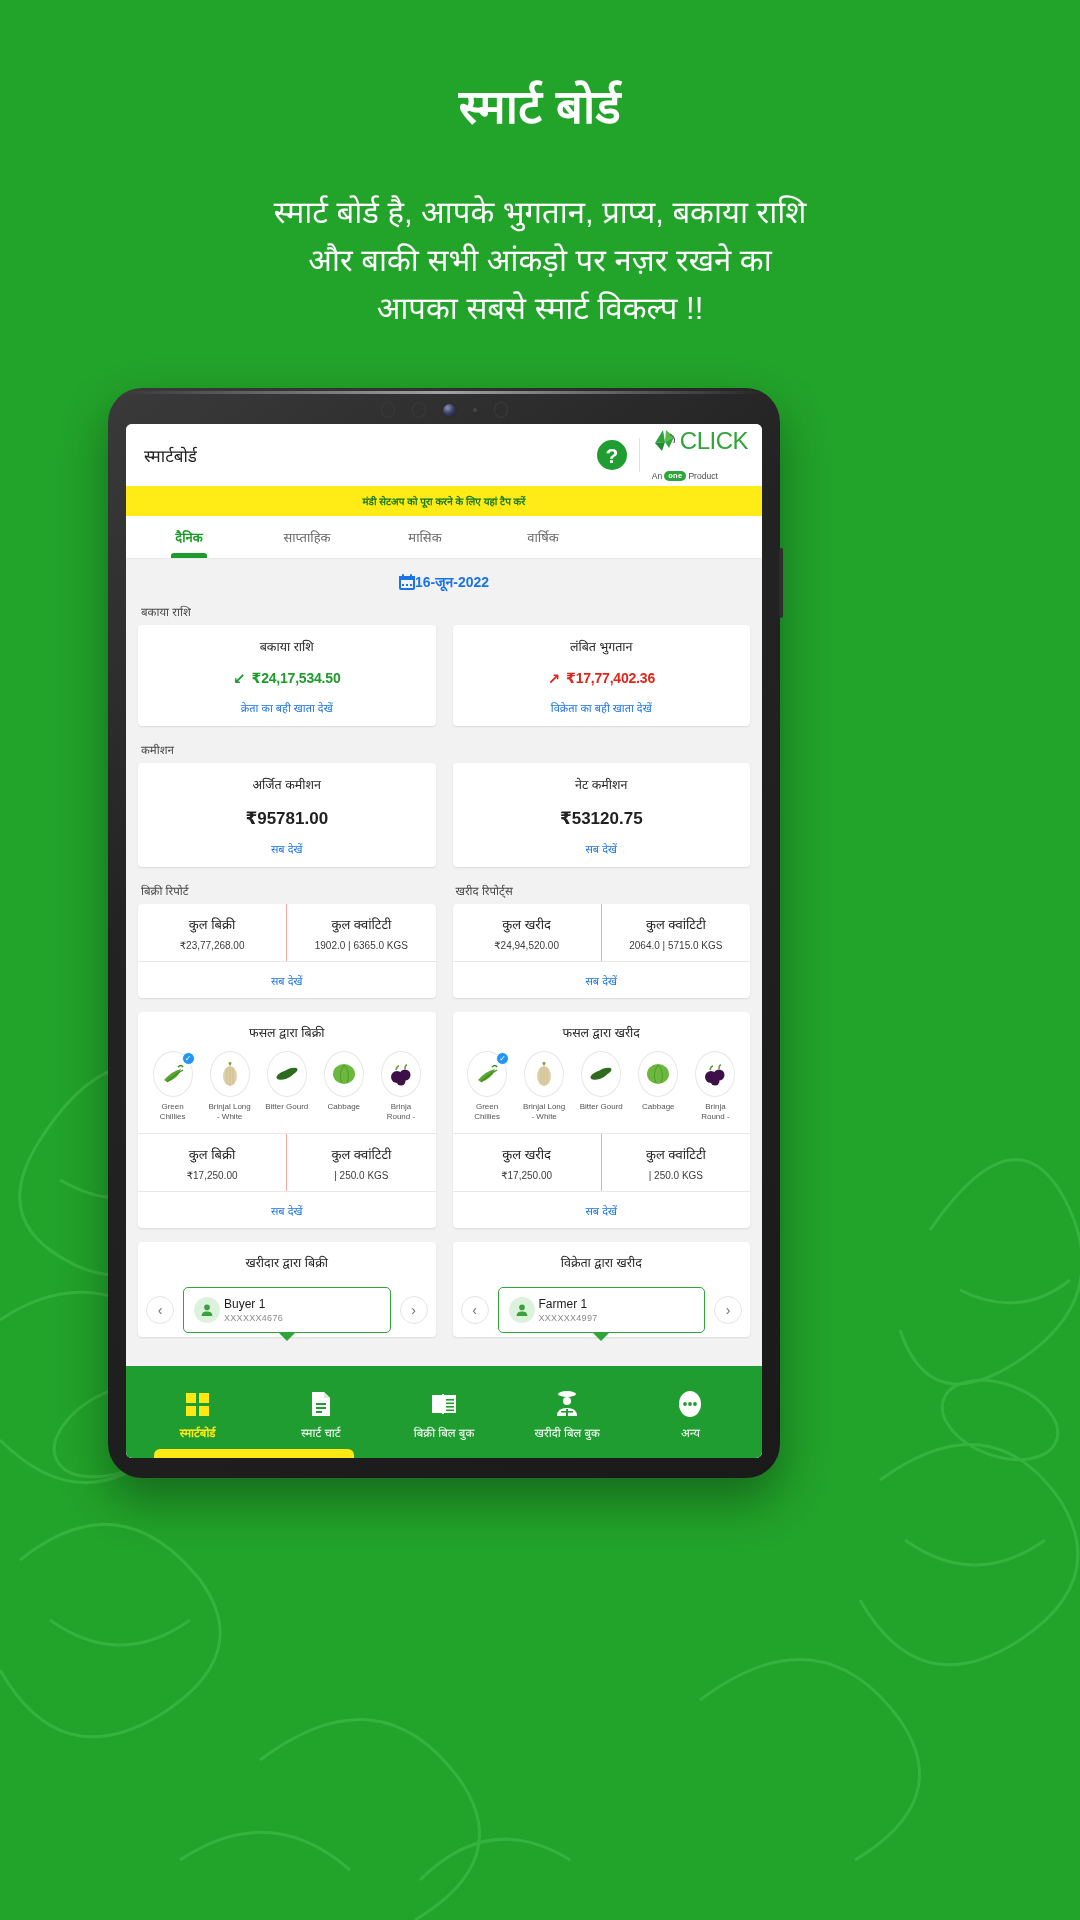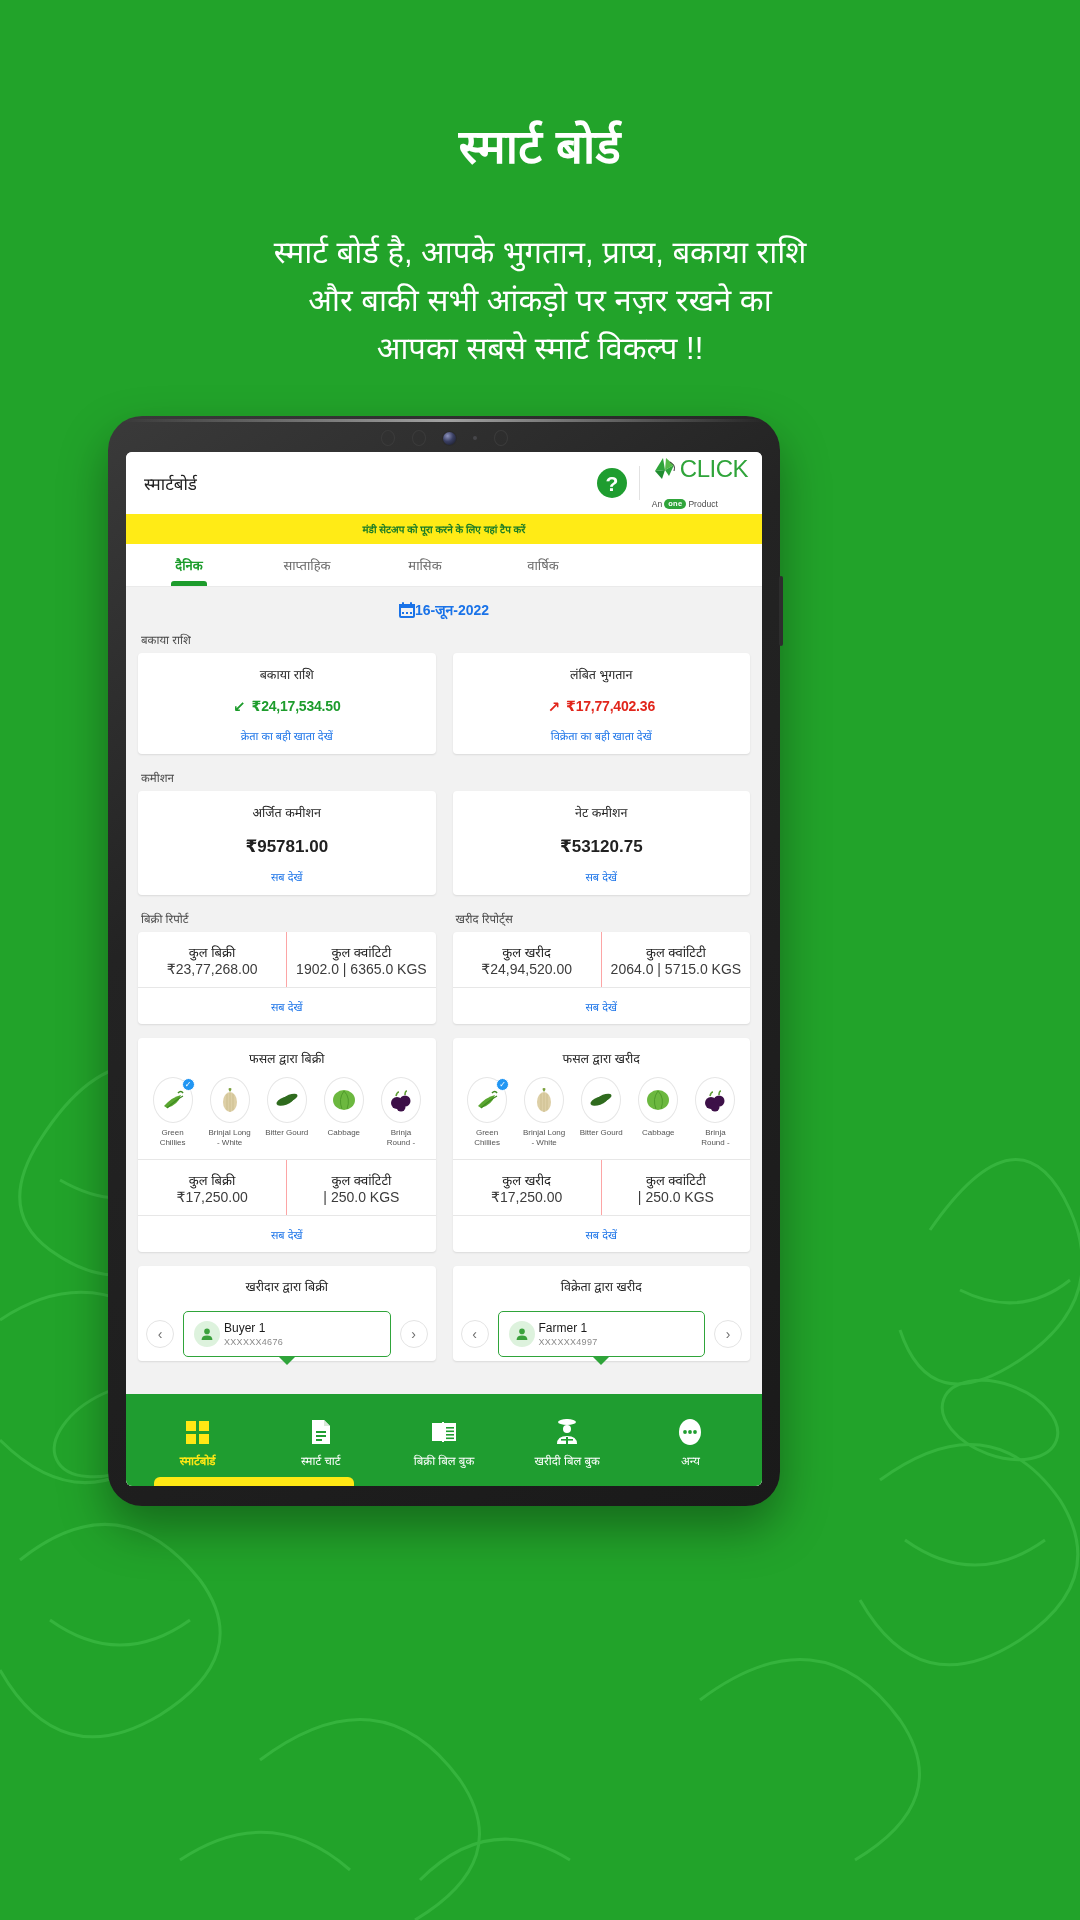--- a/index.html
+++ b/index.html
@@ -14,21 +14,21 @@
   }
 
   
   .bg-art { position:absolute; inset:0; overflow:hidden; pointer-events:none; }
   .bg-art svg { position:absolute; }
 
   
   .promo {
     position: relative;
     width: 100%;
-    padding-top: 118px;
+    padding-top: 78px;
     text-align: center;
     color: #ffffff;
     z-index: 3;
   }
   .promo-title {
     font-size: 47px;
     font-weight: bold;
     letter-spacing: .5px;
     line-height: 1.25;
   }
@@ -37,21 +37,21 @@
     width: 660px;
     font-size: 31px;
     line-height: 1.55;
     font-weight: 500;
   }
 
   
   .tablet {
     position: absolute;
     left: 108px;
-    top: 416px;
+    top: 388px;
     width: 672px;
     height: 1090px;
     background: linear-gradient(145deg,#3a3a3a 0%,#232323 35%,#1a1a1a 100%);
     border-radius: 34px;
     box-shadow: 0 22px 48px rgba(0,0,0,.35);
     z-index: 4;
     padding: 36px 18px 20px 18px;
   }
   .tablet::before { 
     content:"";
@@ -185,21 +185,21 @@
   .arrow.green { color:#1d9c2c; }
   .arrow.red { color:#e1251b; }
   .link { font-size:11px; color:#1a73e8; }
   .amount-plain { font-size:17px; font-weight:700; color:#212121; margin: 15px 0 12px; }
 
   
   .split { display:flex; }
   .split > div { flex:1; text-align:center; padding: 11px 4px 10px; }
   .split > div + div { border-left:1px solid #fca5a5; }
   .split-title { font-size:13px; color:#1e1e1e; }
-  .split-val { font-size:14px; color:#3c3c3c; }
+  .split-val { font-size:10px; color:#3c3c3c; margin-top:7px; }
   .card-foot { border-top:1px solid #e7e7e7; text-align:center; padding: 9px 0 9px; }
 
   
   .crop-head { text-align:center; font-size:12.5px; color:#1e1e1e; padding: 12px 0 10px; }
   .crops { display:flex; justify-content:space-around; padding: 0 6px 10px; overflow:hidden; }
   .crop { width:56px; text-align:center; }
   .crop-img-wrap {
     width:40px; height:46px; margin:0 auto;
     border:1px solid #e6e6e6; border-radius:50%;
     background:#fff; position:relative;

